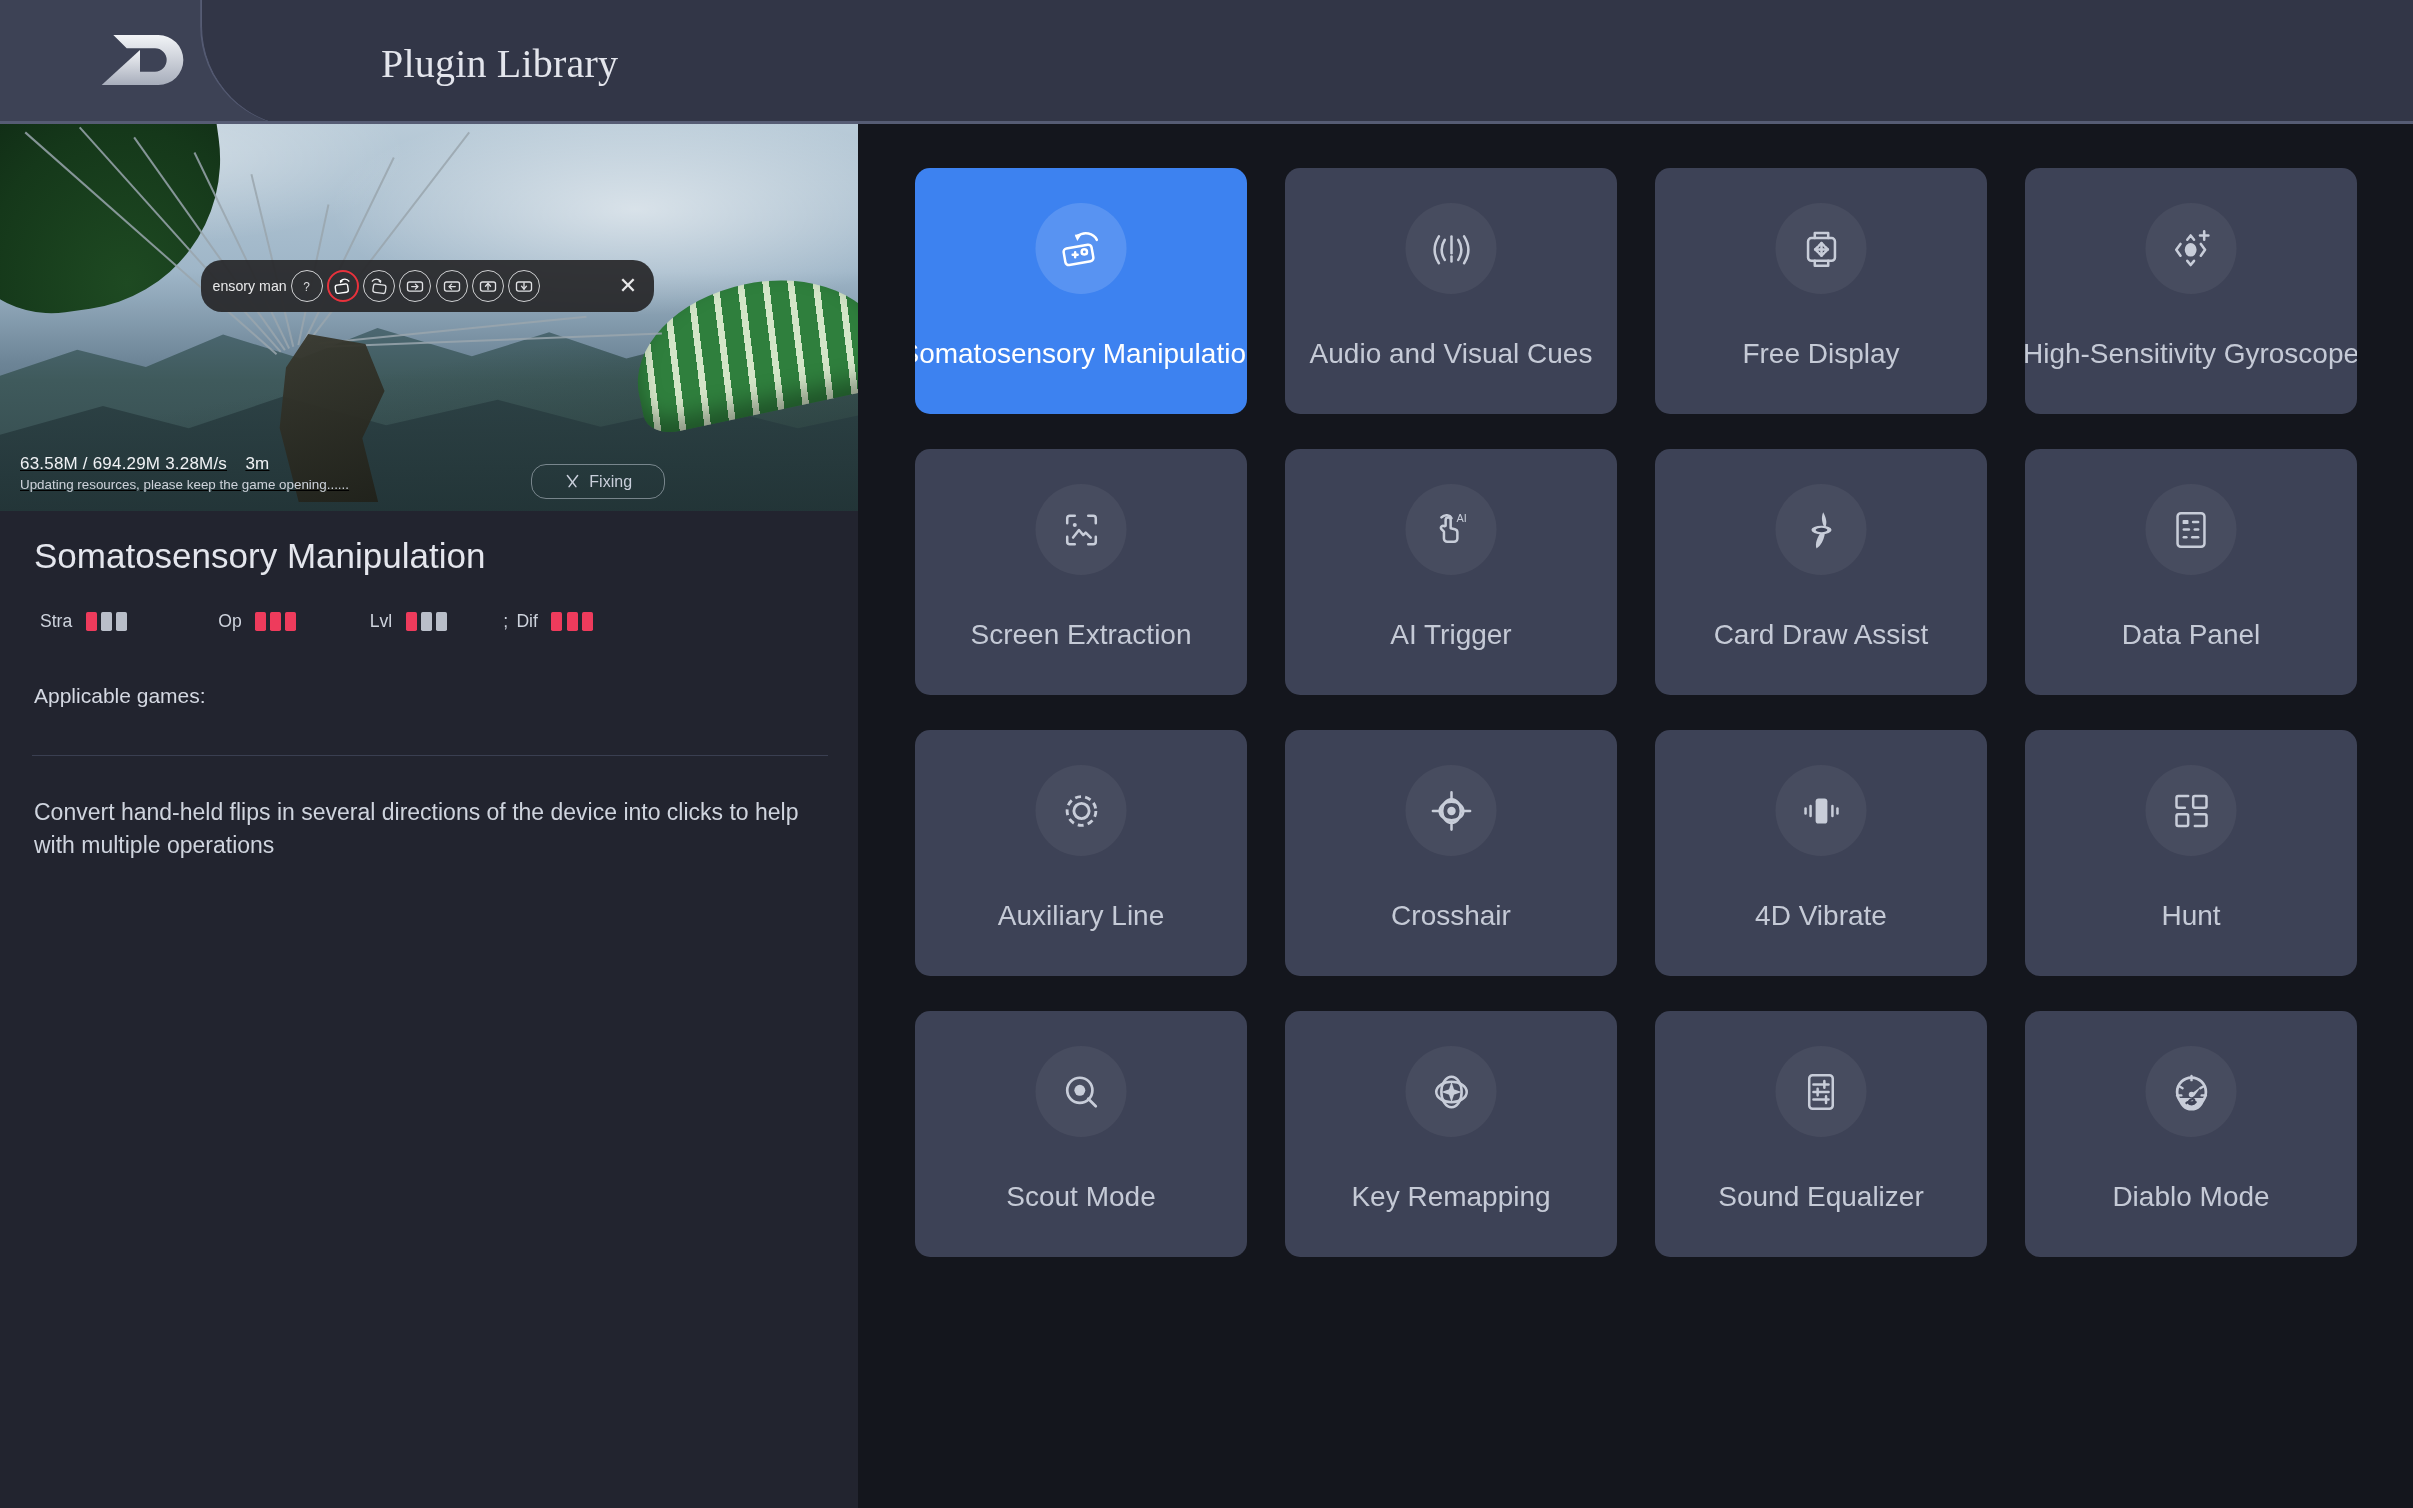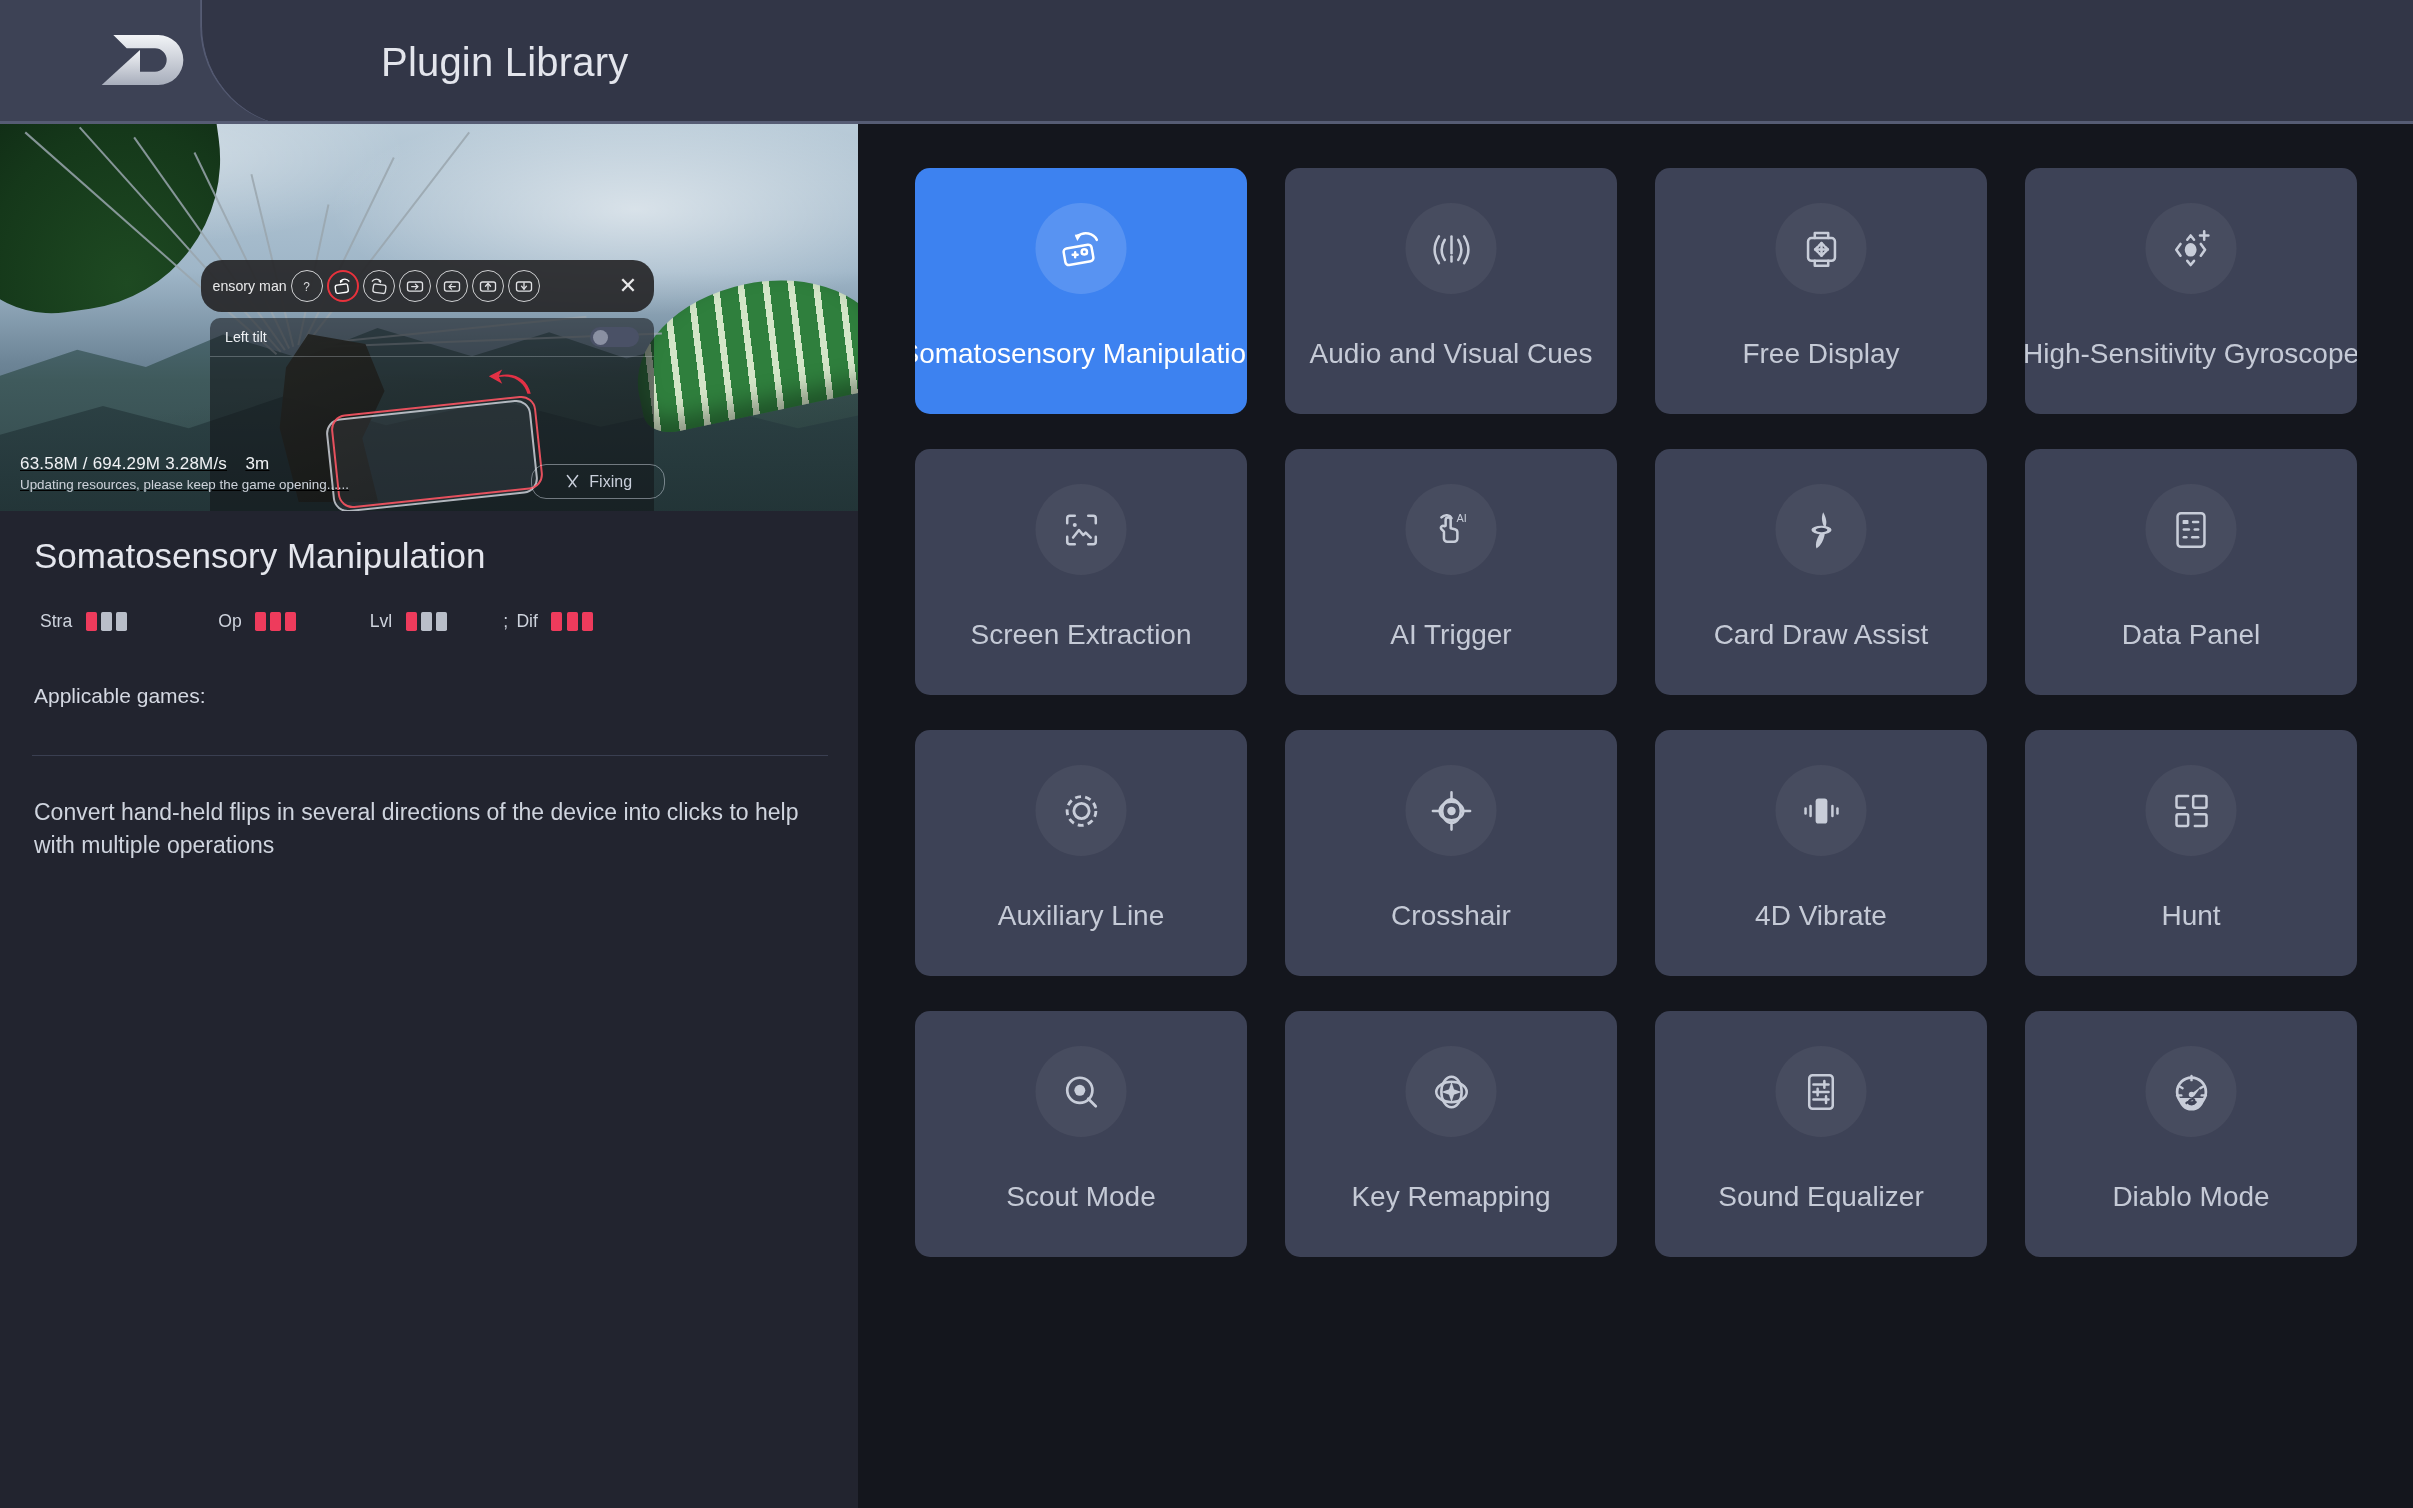--- a/index.html
+++ b/index.html
@@ -9,20 +9,21 @@
     font-family: "Liberation Sans", sans-serif;
     overflow: hidden;
   }
 
   
   .header {
     position: absolute; top: 0; left: 0;
     width: 2413px; height: 124px;
     background: #323647;
     overflow: hidden;
+    font-family: Liberation Serif, serif;
   }
   .header-logo-plate {
     position: absolute; top: 0; left: 0;
     width: 277px; height: 124px;
     background: #3d4255;
     border-bottom-right-radius: 0;
   }
   .header-curve {
     position: absolute; top: 0; left: 201px;
     width: 159px; height: 127px;
@@ -357,34 +358,20 @@
             <g fill="none" stroke="#e0e1e4" stroke-width="1.6">
               <rect x="3" y="6" width="18" height="11" rx="2.5"></rect>
               <path d="M12 7 V14.4" stroke-linecap="round"></path>
               <path d="M9 11 L12 14.6 L15 11" stroke-linecap="round" stroke-linejoin="round"></path>
             </g>
           </svg>
       </div>
       <div class="mk-close">✕</div>
     </div>
 
-    <div class="tilt-panel">
-      <div class="tilt-head">
-        <div class="tilt-head-label">Left tilt</div>
-        <div class="tilt-toggle"></div>
-      </div>
-      <div class="tilt-arrow">
-        <svg width="59" height="28.5" viewBox="0 0 70 34">
-          <path d="M52 32 C48 14 32 6 14 10 L18 3 L2 11 L18 20 L14 12 C30 9 44 17 48 32 Z" fill="#e23145"></path>
-        </svg>
-      </div>
-      <div class="tilt-phone"></div>
-      <div class="tilt-phone-red"></div>
-
-    </div>
 
     <div class="dl-bar">
       <div class="dl-line1">
         <span>63.58M / 694.29M 3.28M/s</span><span class="gap"></span><span>3m</span>
       </div>
       <div class="dl-line2">Updating resources, please keep the game opening......</div>
       <div class="dl-btn">
         <span>
           <svg width="17" height="17" viewBox="0 0 20 20">
               <g stroke="#c9cfdb" stroke-width="1.8" fill="none" stroke-linecap="round">

